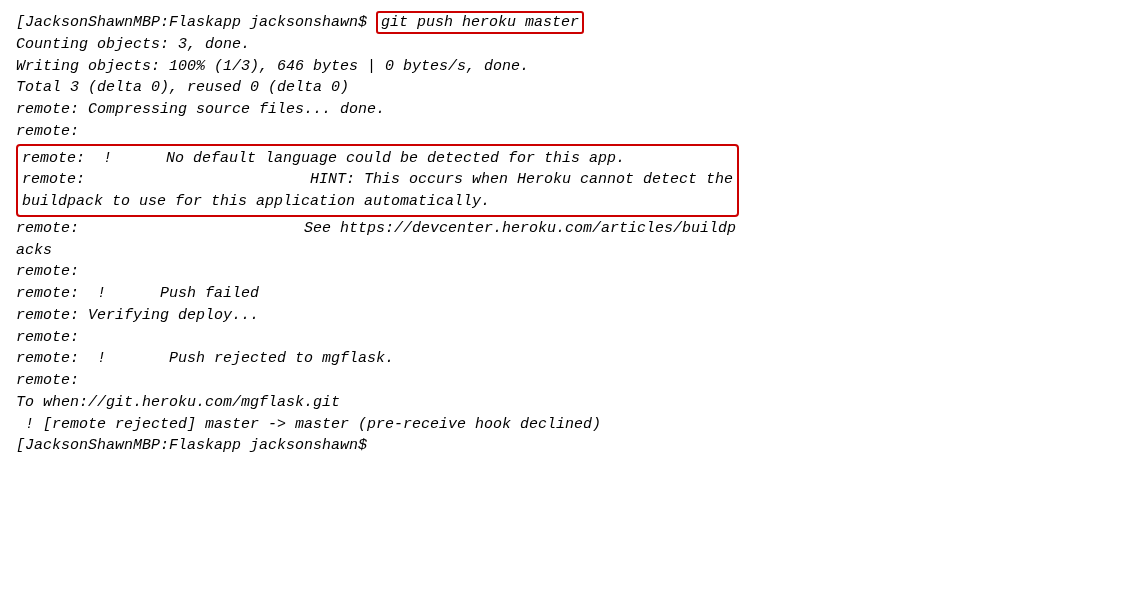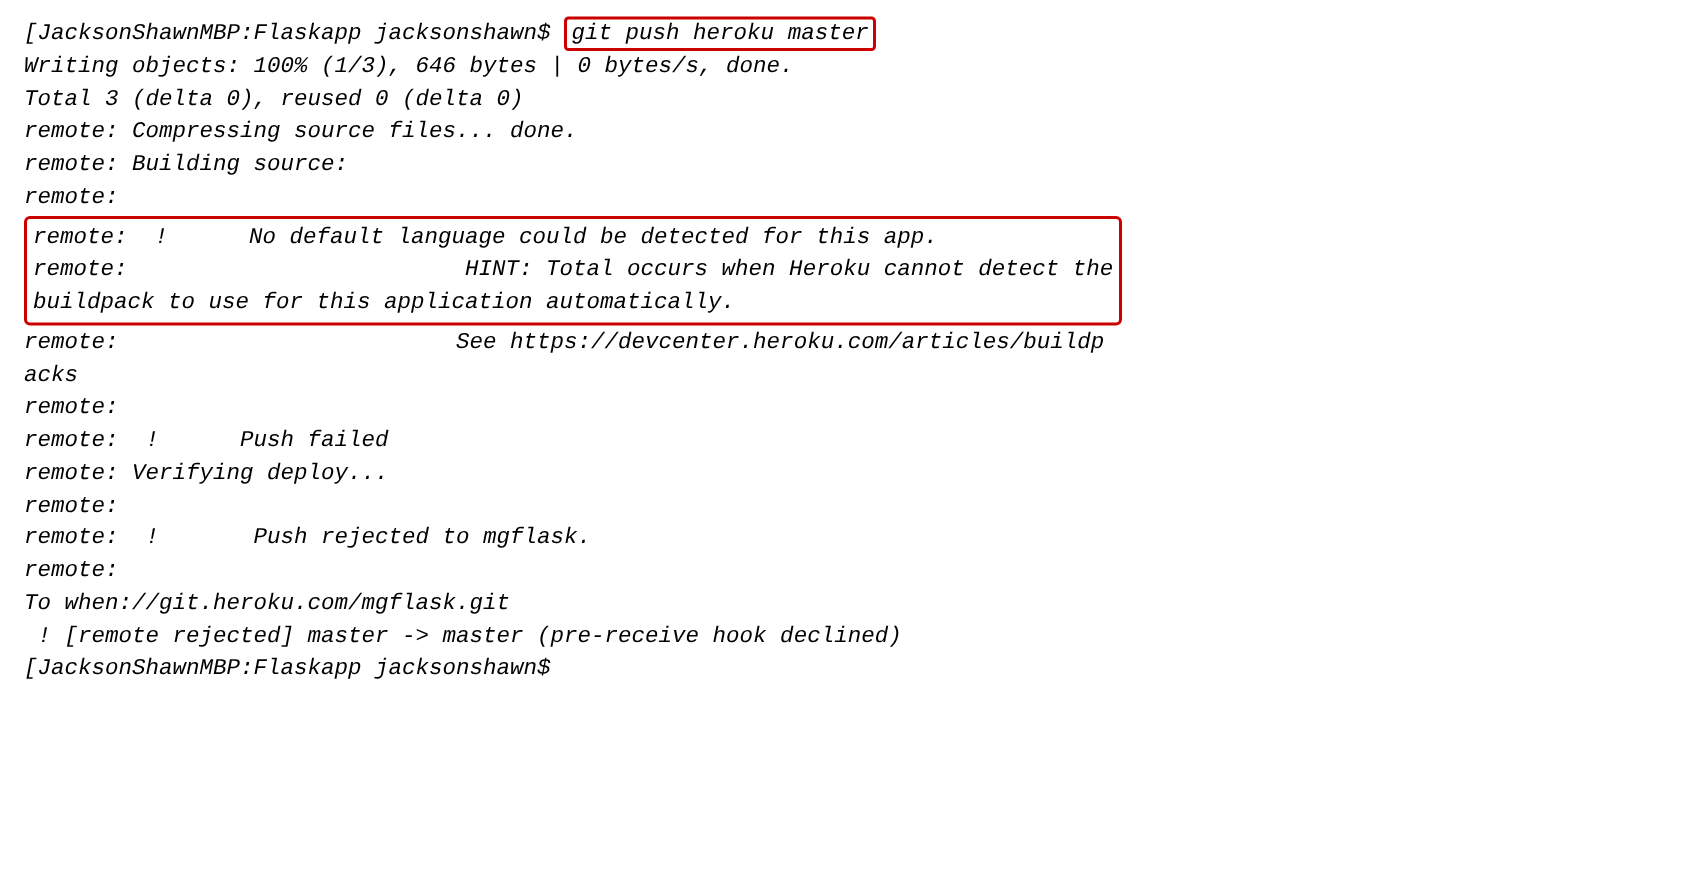--- a/index.html
+++ b/index.html
@@ -28,30 +28,30 @@
   </style>
 </head>
 <body>
 
 <div>
 
   
   <div class="terminal-line"><span>[JacksonShawnMBP:Flaskapp jacksonshawn$ </span><span style="border: 2px solid #cc0000; border-radius: 3px; padding: 1px 3px;">git push heroku master</span></div>
 
   
+  <div class="terminal-line">Counting objects: 3, done.</div>
   <div class="terminal-line">Writing objects: 100% (1/3), 646 bytes | 0 bytes/s, done.</div>
   <div class="terminal-line">Total 3 (delta 0), reused 0 (delta 0)</div>
   <div class="terminal-line">remote: Compressing source files... done.</div>
-  <div class="terminal-line">remote: Building source:</div>
   <div class="terminal-line">remote:</div>
 
   
   <div style="border: 2.5px solid #cc0000; border-radius: 4px; display: inline-block; padding: 2px 4px; margin: 1px 0;">
     <div class="terminal-line">remote:  !      No default language could be detected for this app.</div>
-    <div class="terminal-line">remote:                         HINT: Total occurs when Heroku cannot detect the</div>
+    <div class="terminal-line">remote:                         HINT: This occurs when Heroku cannot detect the</div>
     <div class="terminal-line">buildpack to use for this application automatically.</div>
   </div>
 
   
   <div class="terminal-line">remote:                         See https://devcenter.heroku.com/articles/buildp</div>
   <div class="terminal-line">acks</div>
   <div class="terminal-line">remote:</div>
   <div class="terminal-line">remote:  !      Push failed</div>
   <div class="terminal-line">remote: Verifying deploy...</div>
   <div class="terminal-line">remote:</div>

